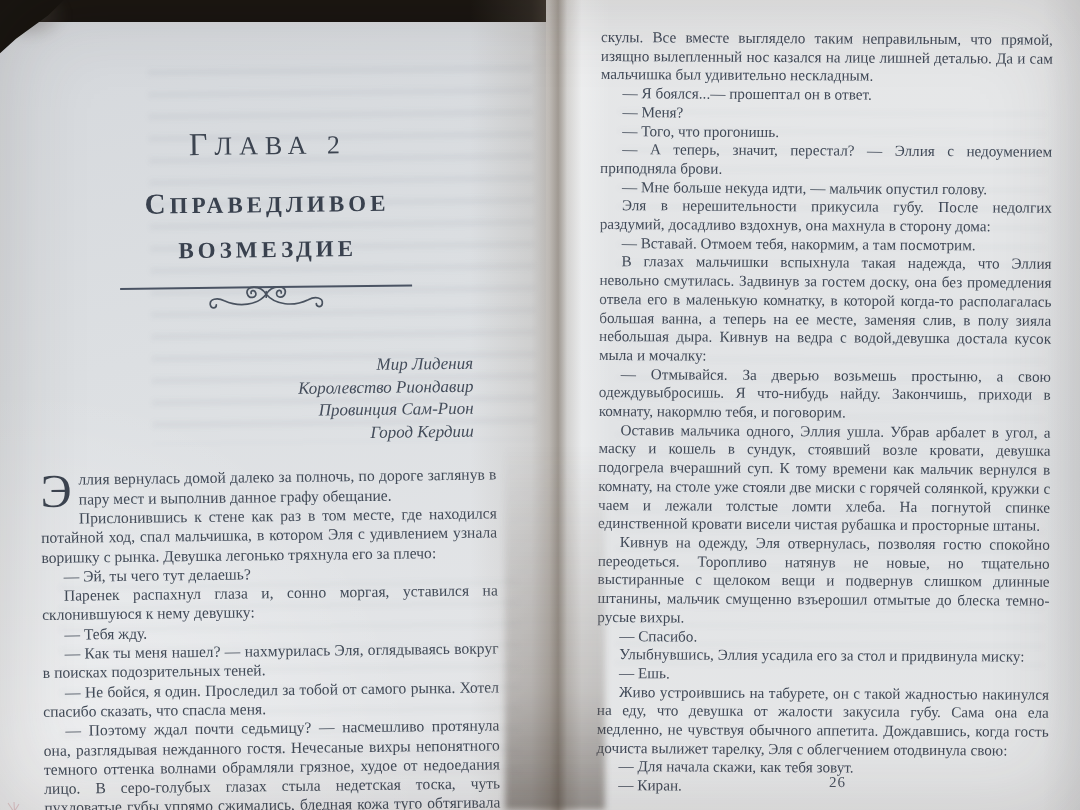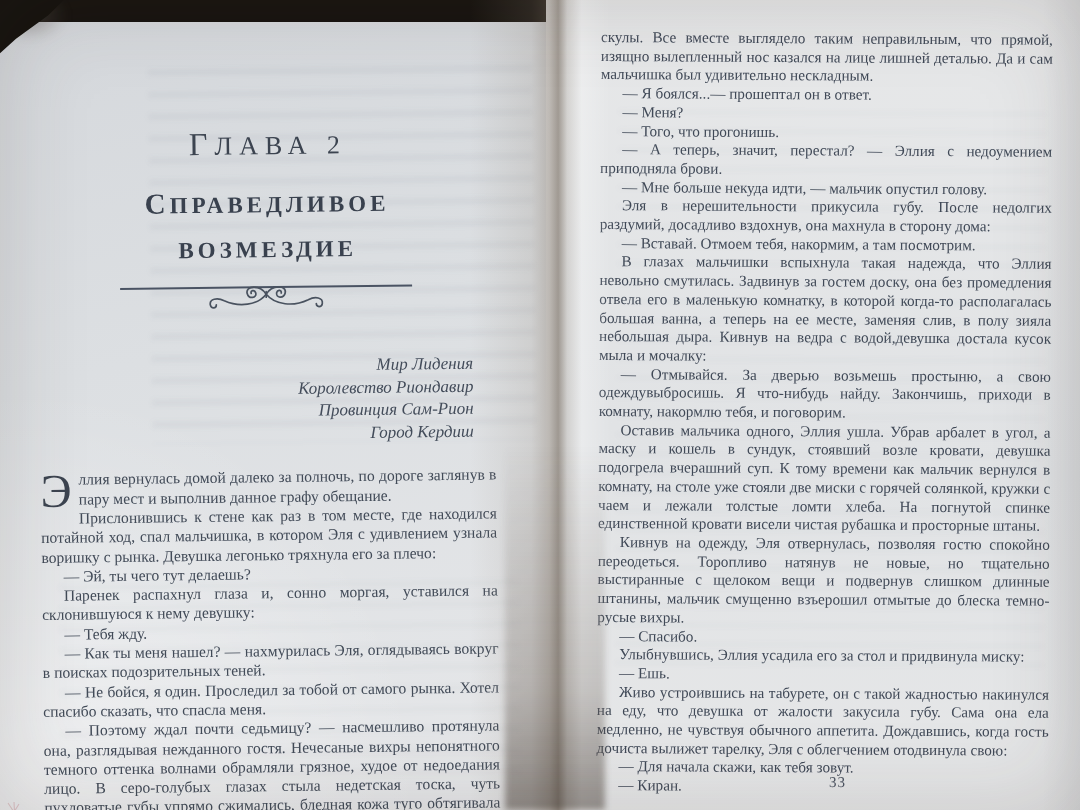--- a/index.html
+++ b/index.html
@@ -191,21 +191,21 @@
       <p class="p-indent">Оставив мальчика одного, Эллия ушла. Убрав арбалет в угол, а маску и кошель в сундук, стоявший возле кровати, девушка подогрела вчерашний суп. К тому времени как мальчик вернулся в комнату, на столе уже стояли две миски с горячей солянкой, кружки с чаем и лежали толстые ломти хлеба. На погнутой спинке единственной кровати висели чистая рубашка и просторные штаны.</p>
       <p class="p-indent">Кивнув на одежду, Эля отвернулась, позволяя гостю спокойно переодеться. Торопливо натянув не новые, но тщательно выстиранные с щелоком вещи и подвернув слишком длинные штанины, мальчик смущенно взъерошил отмытые до блеска темно-русые вихры.</p>
       <p class="p-indent">— Спасибо.</p>
       <p class="p-indent">Улыбнувшись, Эллия усадила его за стол и придвинула миску:</p>
       <p class="p-indent">— Ешь.</p>
       <p class="p-indent">Живо устроившись на табурете, он с такой жадностью накинулся на еду, что девушка от жалости закусила губу. Сама она ела медленно, не чувствуя обычного аппетита. Дождавшись, когда гость дочиста вылижет тарелку, Эля с облегчением отодвинула свою:</p>
       <p class="p-indent">— Для начала скажи, как тебя зовут.</p>
       <p class="p-indent">— Киран.</p>
     </div>
 
-    <div class="page-number page-number-right">33</div>
+    <div class="page-number page-number-right">26</div>
   </div>
 
   <div class="gutter"></div>
   <div class="gutter-bottom"></div>
   <div class="corner-shadow"></div>
   <div class="corner-dark"></div>
   <div class="vignette"></div>
 </div>
 
 </body></html>

